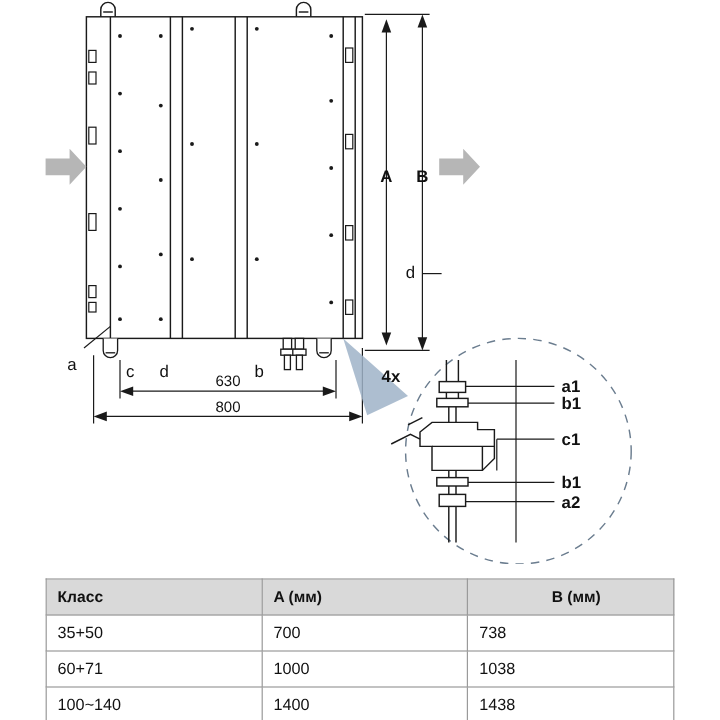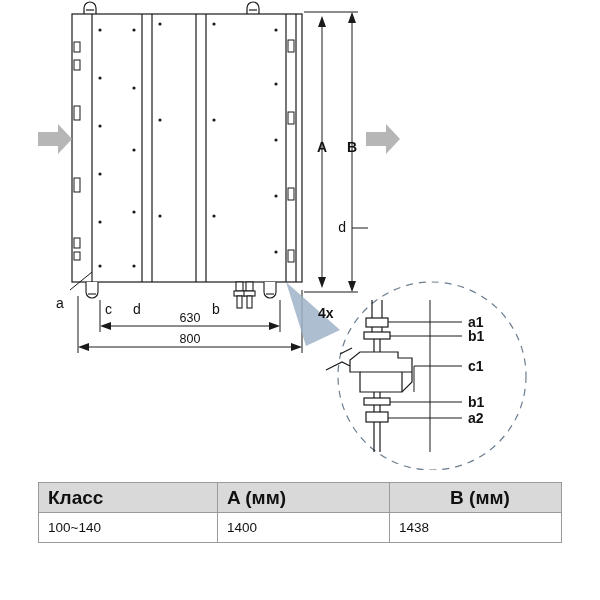--- a/index.html
+++ b/index.html
@@ -41,21 +41,21 @@
     border: 1px solid #9a9a9a;
     height: 29px;
     padding: 0 0 0 9px;
     text-align: left;
     font-weight: normal;
     white-space: nowrap;
   }
   .spec-table thead th {
     background: #d9d9d9;
     font-weight: bold;
-    font-size: 19px;
+    font-size: 13px;
     color: #111;
   }
   .spec-table .col-class { width: 180px; }
   .spec-table .col-a { width: 172px; }
   .spec-table .col-b { width: 172px; text-align: center; }
   .spec-table tbody td { background: #ffffff; }
 
   
   svg text {
     font-family: "Liberation Sans", sans-serif;
@@ -265,20 +265,30 @@
   <table class="spec-table">
     <thead>
       <tr>
         <th class="col-class">Класс</th>
         <th class="col-a">A (мм)</th>
         <th class="col-b">B (мм)</th>
       </tr>
     </thead>
     <tbody>
       <tr>
+        <td>35+50</td>
+        <td>700</td>
+        <td>738</td>
+      </tr>
+      <tr>
+        <td>60+71</td>
+        <td>1000</td>
+        <td>1038</td>
+      </tr>
+      <tr>
         <td>100~140</td>
         <td>1400</td>
         <td>1438</td>
       </tr>
     </tbody>
   </table>
 
 </div>
 
 </body></html>

